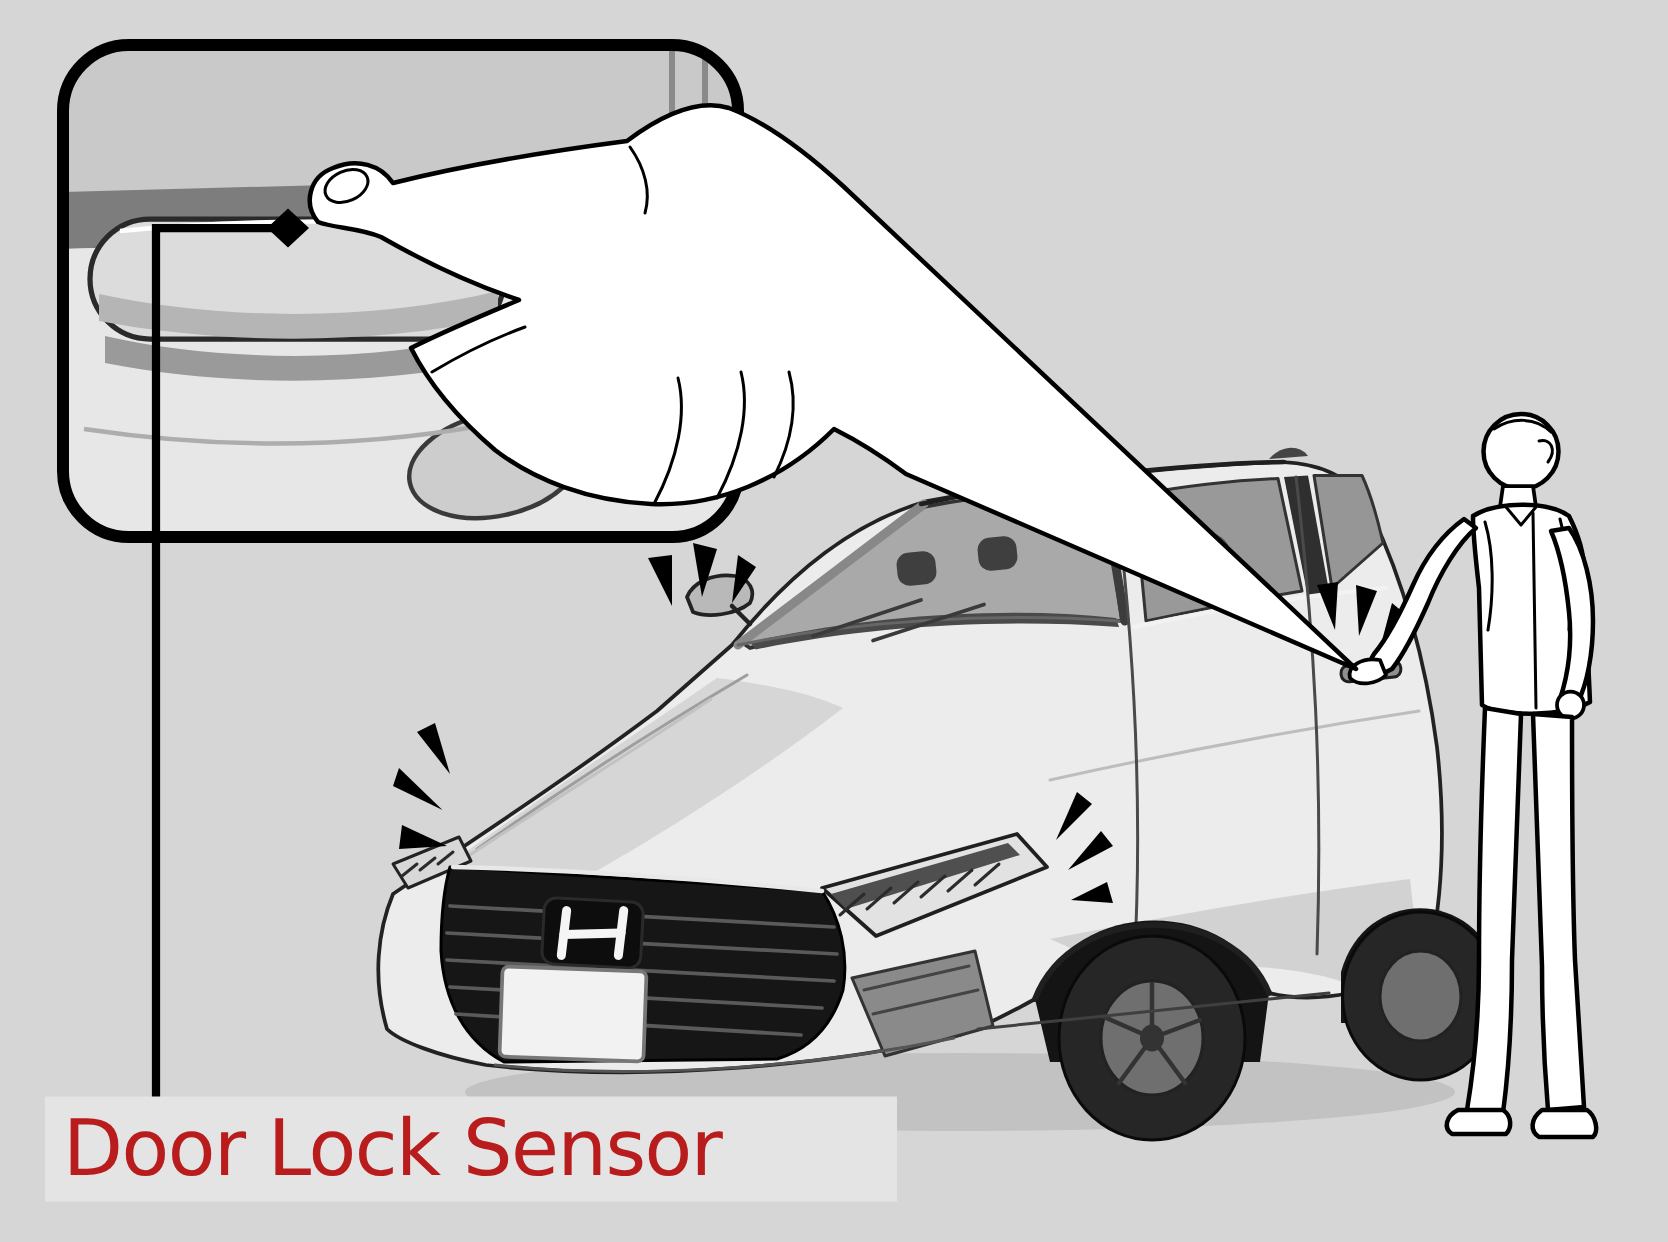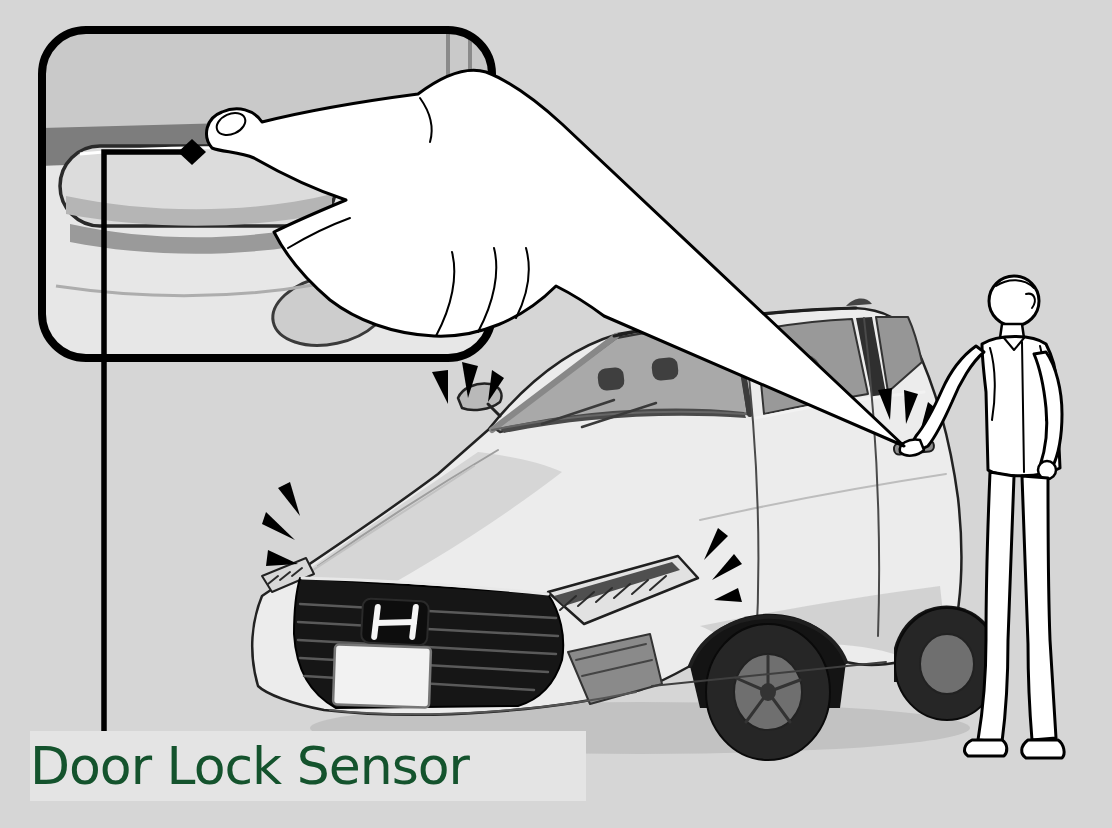--- a/index.html
+++ b/index.html
@@ -1,22 +1,22 @@
 <!DOCTYPE html>
 <html><head>
 <meta charset="utf-8">
 <style>
   html,body{margin:0;padding:0;background:#d6d6d6;}
   .stage{position:relative;width:1112px;height:828px;background:#d6d6d6;overflow:hidden;
          font-family:"DejaVu Sans","Liberation Sans",sans-serif;}
   .stage svg{position:absolute;left:0;top:0;}
   .caption{
     position:absolute;left:30px;top:731px;width:556px;height:70px;
-    background:#e4e4e4;display:flex;align-items:center;
-    font-size:52px;font-weight:500;color:#14532d;letter-spacing:-1px;
+    background:#e4e4e4;display:flex;align-items:center;padding-left:12px;
+    font-size:52px;font-weight:500;color:#b91c1c;letter-spacing:-1px;
   }
 </style>
 </head>
 <body>
 
 <div class="stage">
 <svg width="1112" height="828" viewBox="0 0 1112 828">
 
   <rect width="1112" height="828" fill="#d6d6d6"></rect>
 

